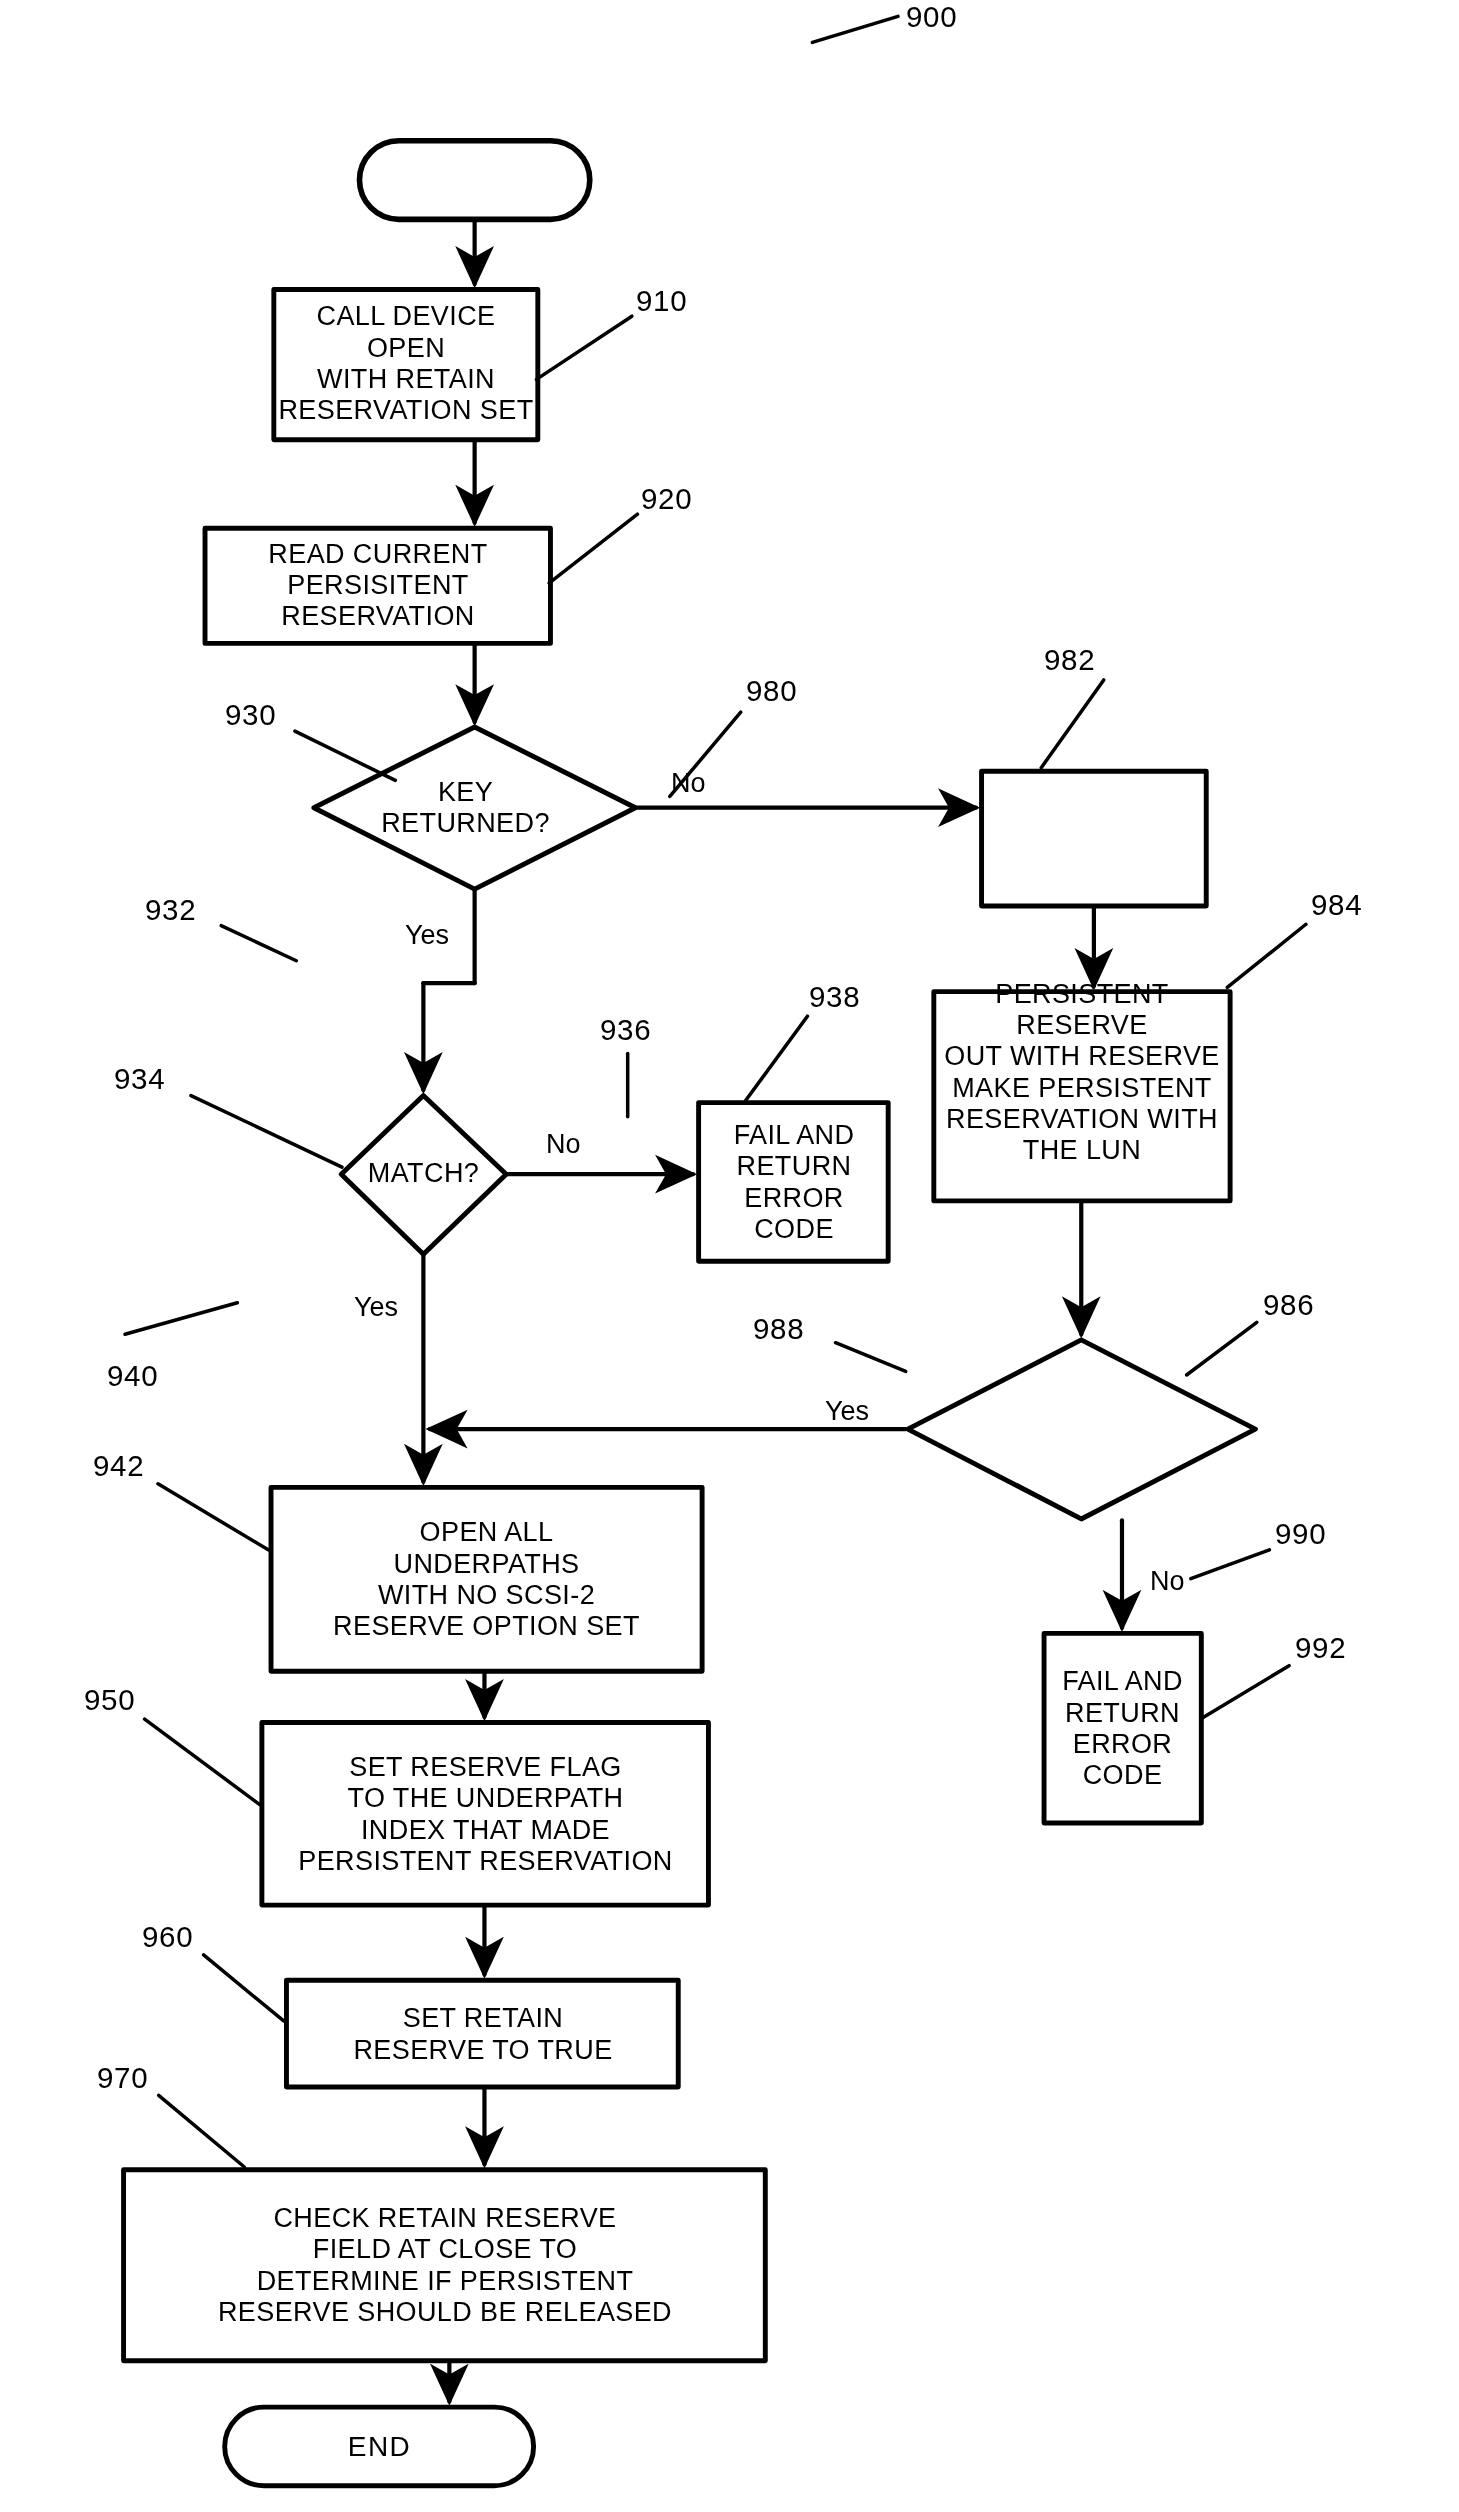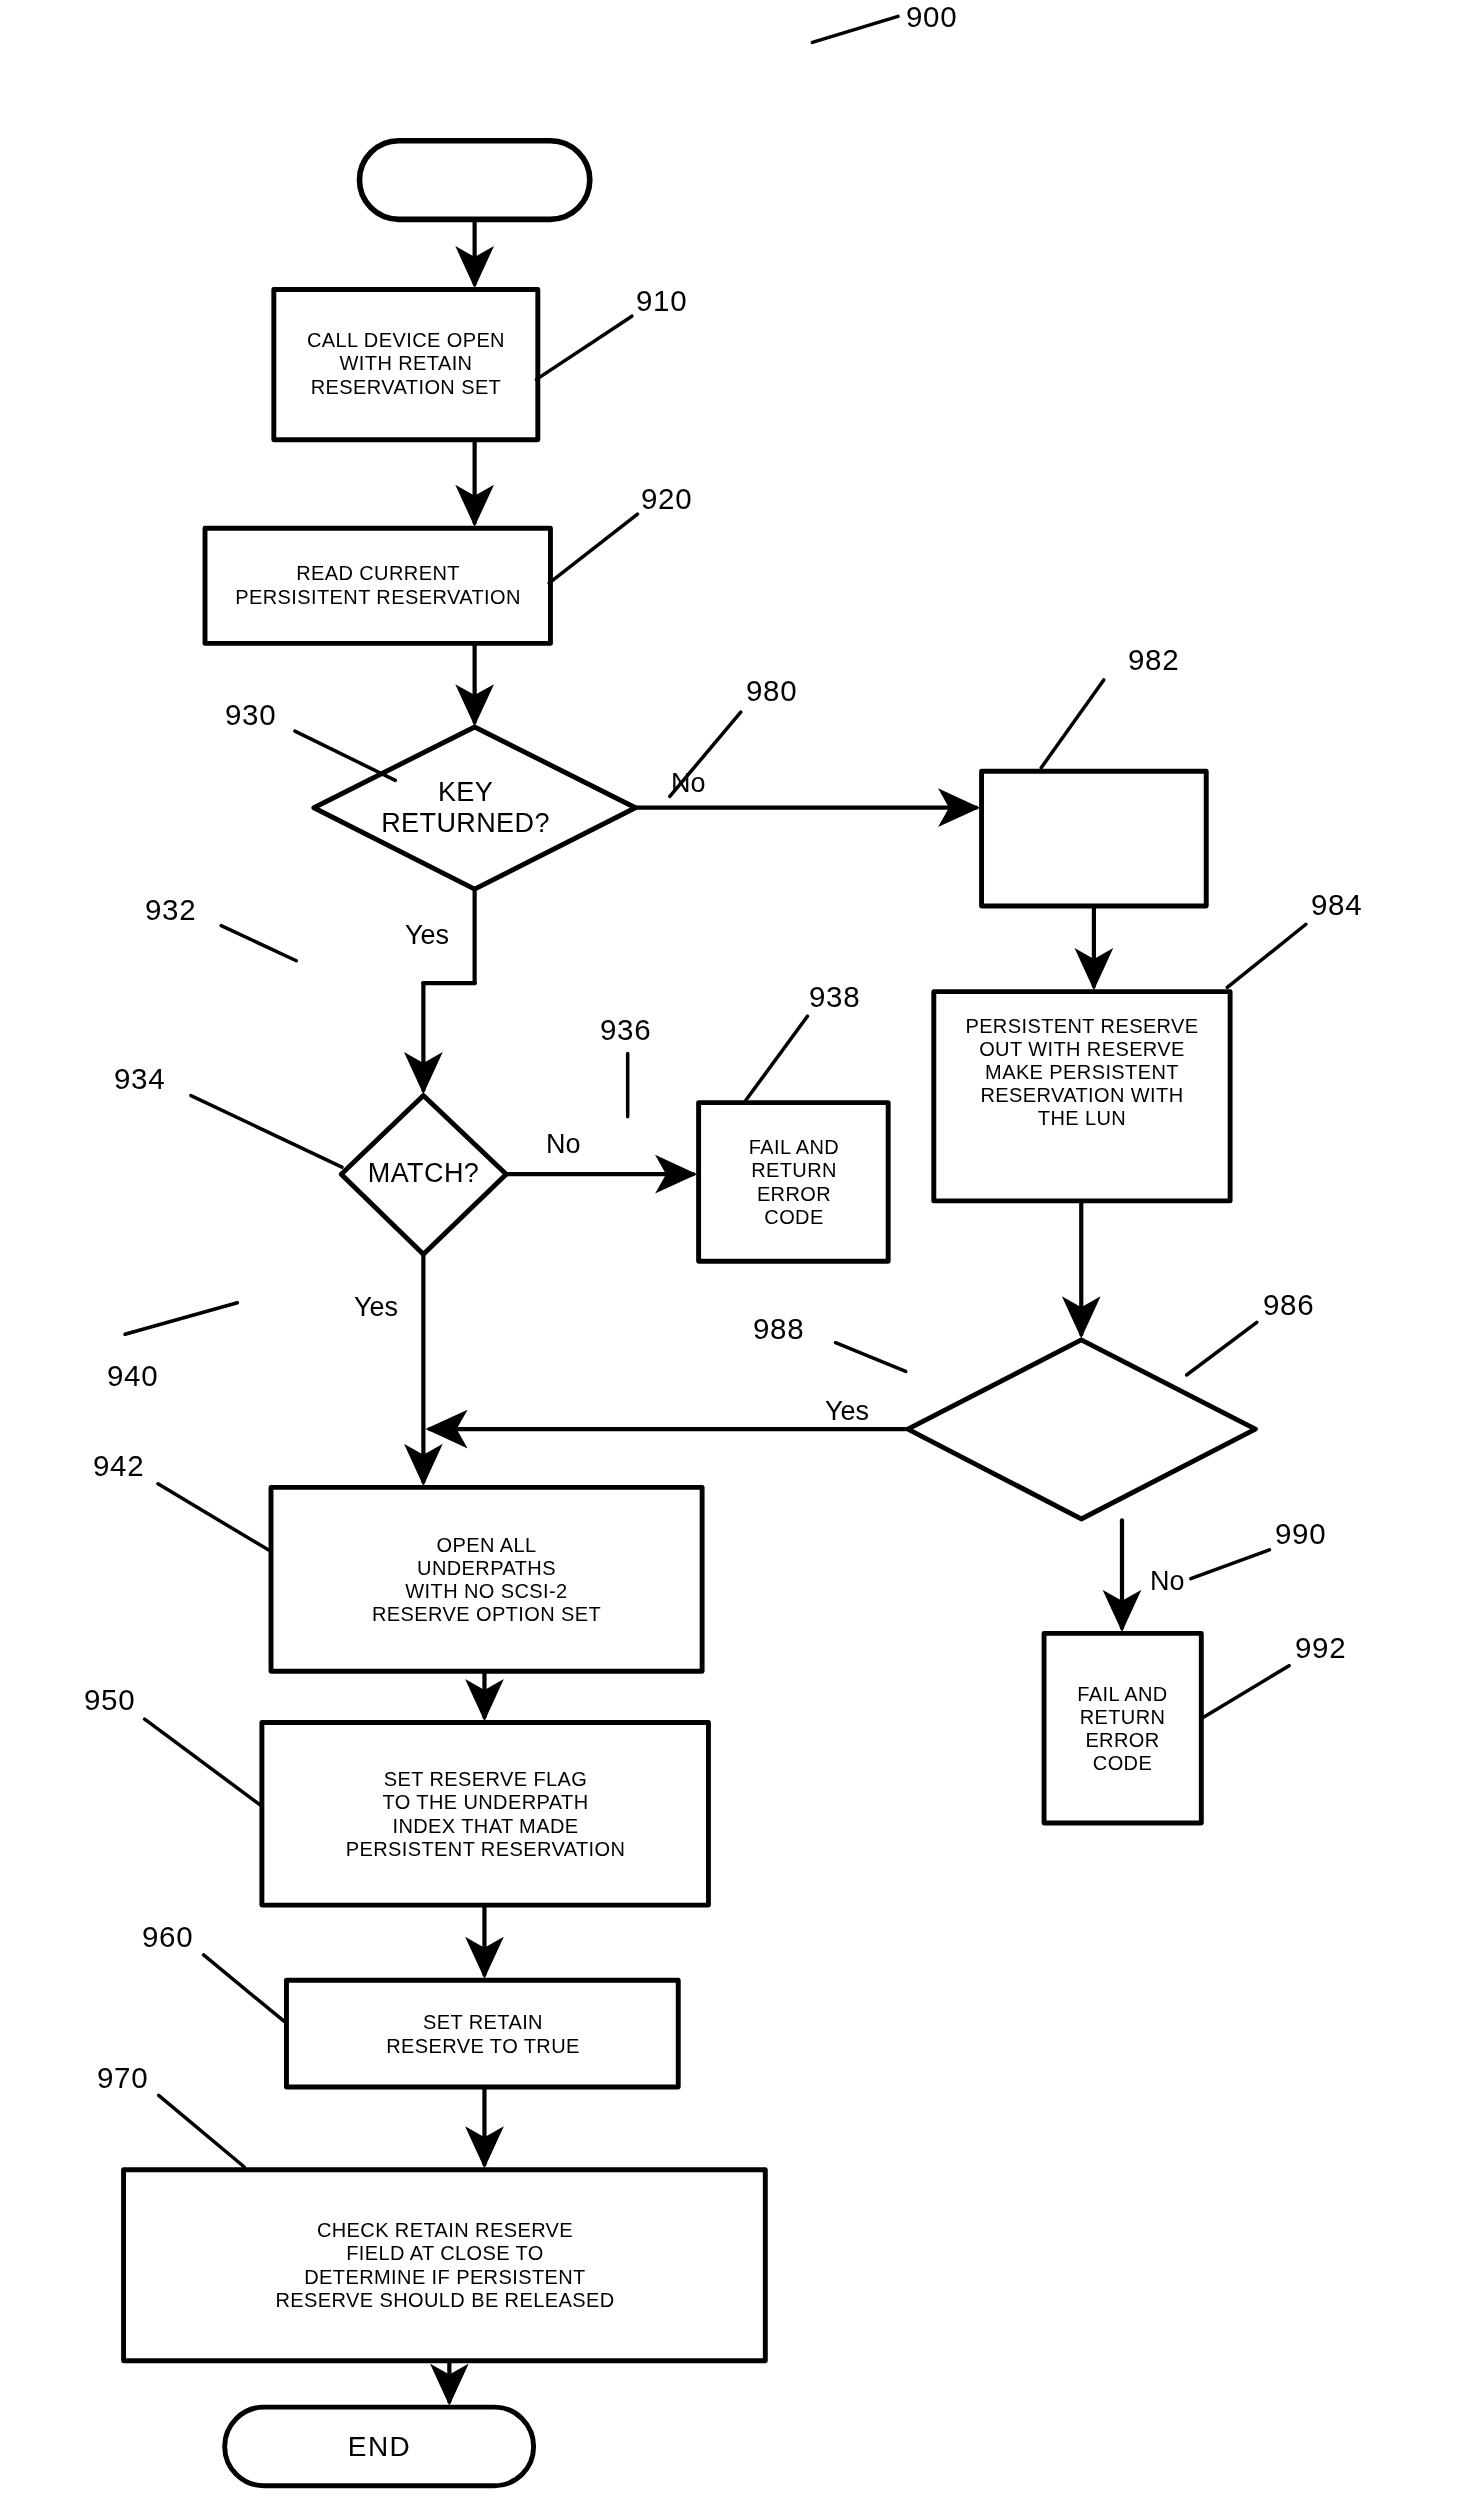--- a/index.html
+++ b/index.html
@@ -19,21 +19,21 @@
     justify-content:center;
     text-align:center;
     color:#000;
     font-family:"Liberation Sans",sans-serif;
     font-weight:400;
     letter-spacing:0.4px;
     line-height:1.16;
     white-space:pre-line;
     pointer-events:auto;
   }
-  .proc{font-size:20px;}
+  .proc{font-size:27px;}
   .dia{font-size:27px;}
   .term{font-size:28px;letter-spacing:1.4px;}
   .reflabel{
     position:absolute;
     font-size:29.5px;
     color:#000;
     font-family:"Liberation Sans",sans-serif;
     letter-spacing:0.7px;
   }
   .edgelabel{
@@ -187,21 +187,21 @@
   <div class="reflabel" style="left:145px;top:893px;">932</div>
   <div class="reflabel" style="left:114px;top:1062px;">934</div>
   <div class="reflabel" style="left:600px;top:1013px;">936</div>
   <div class="reflabel" style="left:809px;top:980px;">938</div>
   <div class="reflabel" style="left:107px;top:1359px;">940</div>
   <div class="reflabel" style="left:93px;top:1449px;">942</div>
   <div class="reflabel" style="left:84px;top:1683px;">950</div>
   <div class="reflabel" style="left:142px;top:1920px;">960</div>
   <div class="reflabel" style="left:97px;top:2061px;">970</div>
   <div class="reflabel" style="left:746px;top:674px;">980</div>
-  <div class="reflabel" style="left:1128px;top:643px;">982</div>
+  <div class="reflabel" style="left:1044px;top:643px;">982</div>
   <div class="reflabel" style="left:1311px;top:888px;">984</div>
   <div class="reflabel" style="left:1263px;top:1288px;">986</div>
   <div class="reflabel" style="left:753px;top:1312px;">988</div>
   <div class="reflabel" style="left:1275px;top:1517px;">990</div>
   <div class="reflabel" style="left:1295px;top:1631px;">992</div>
 
 </div>
 
 
 </body></html>

